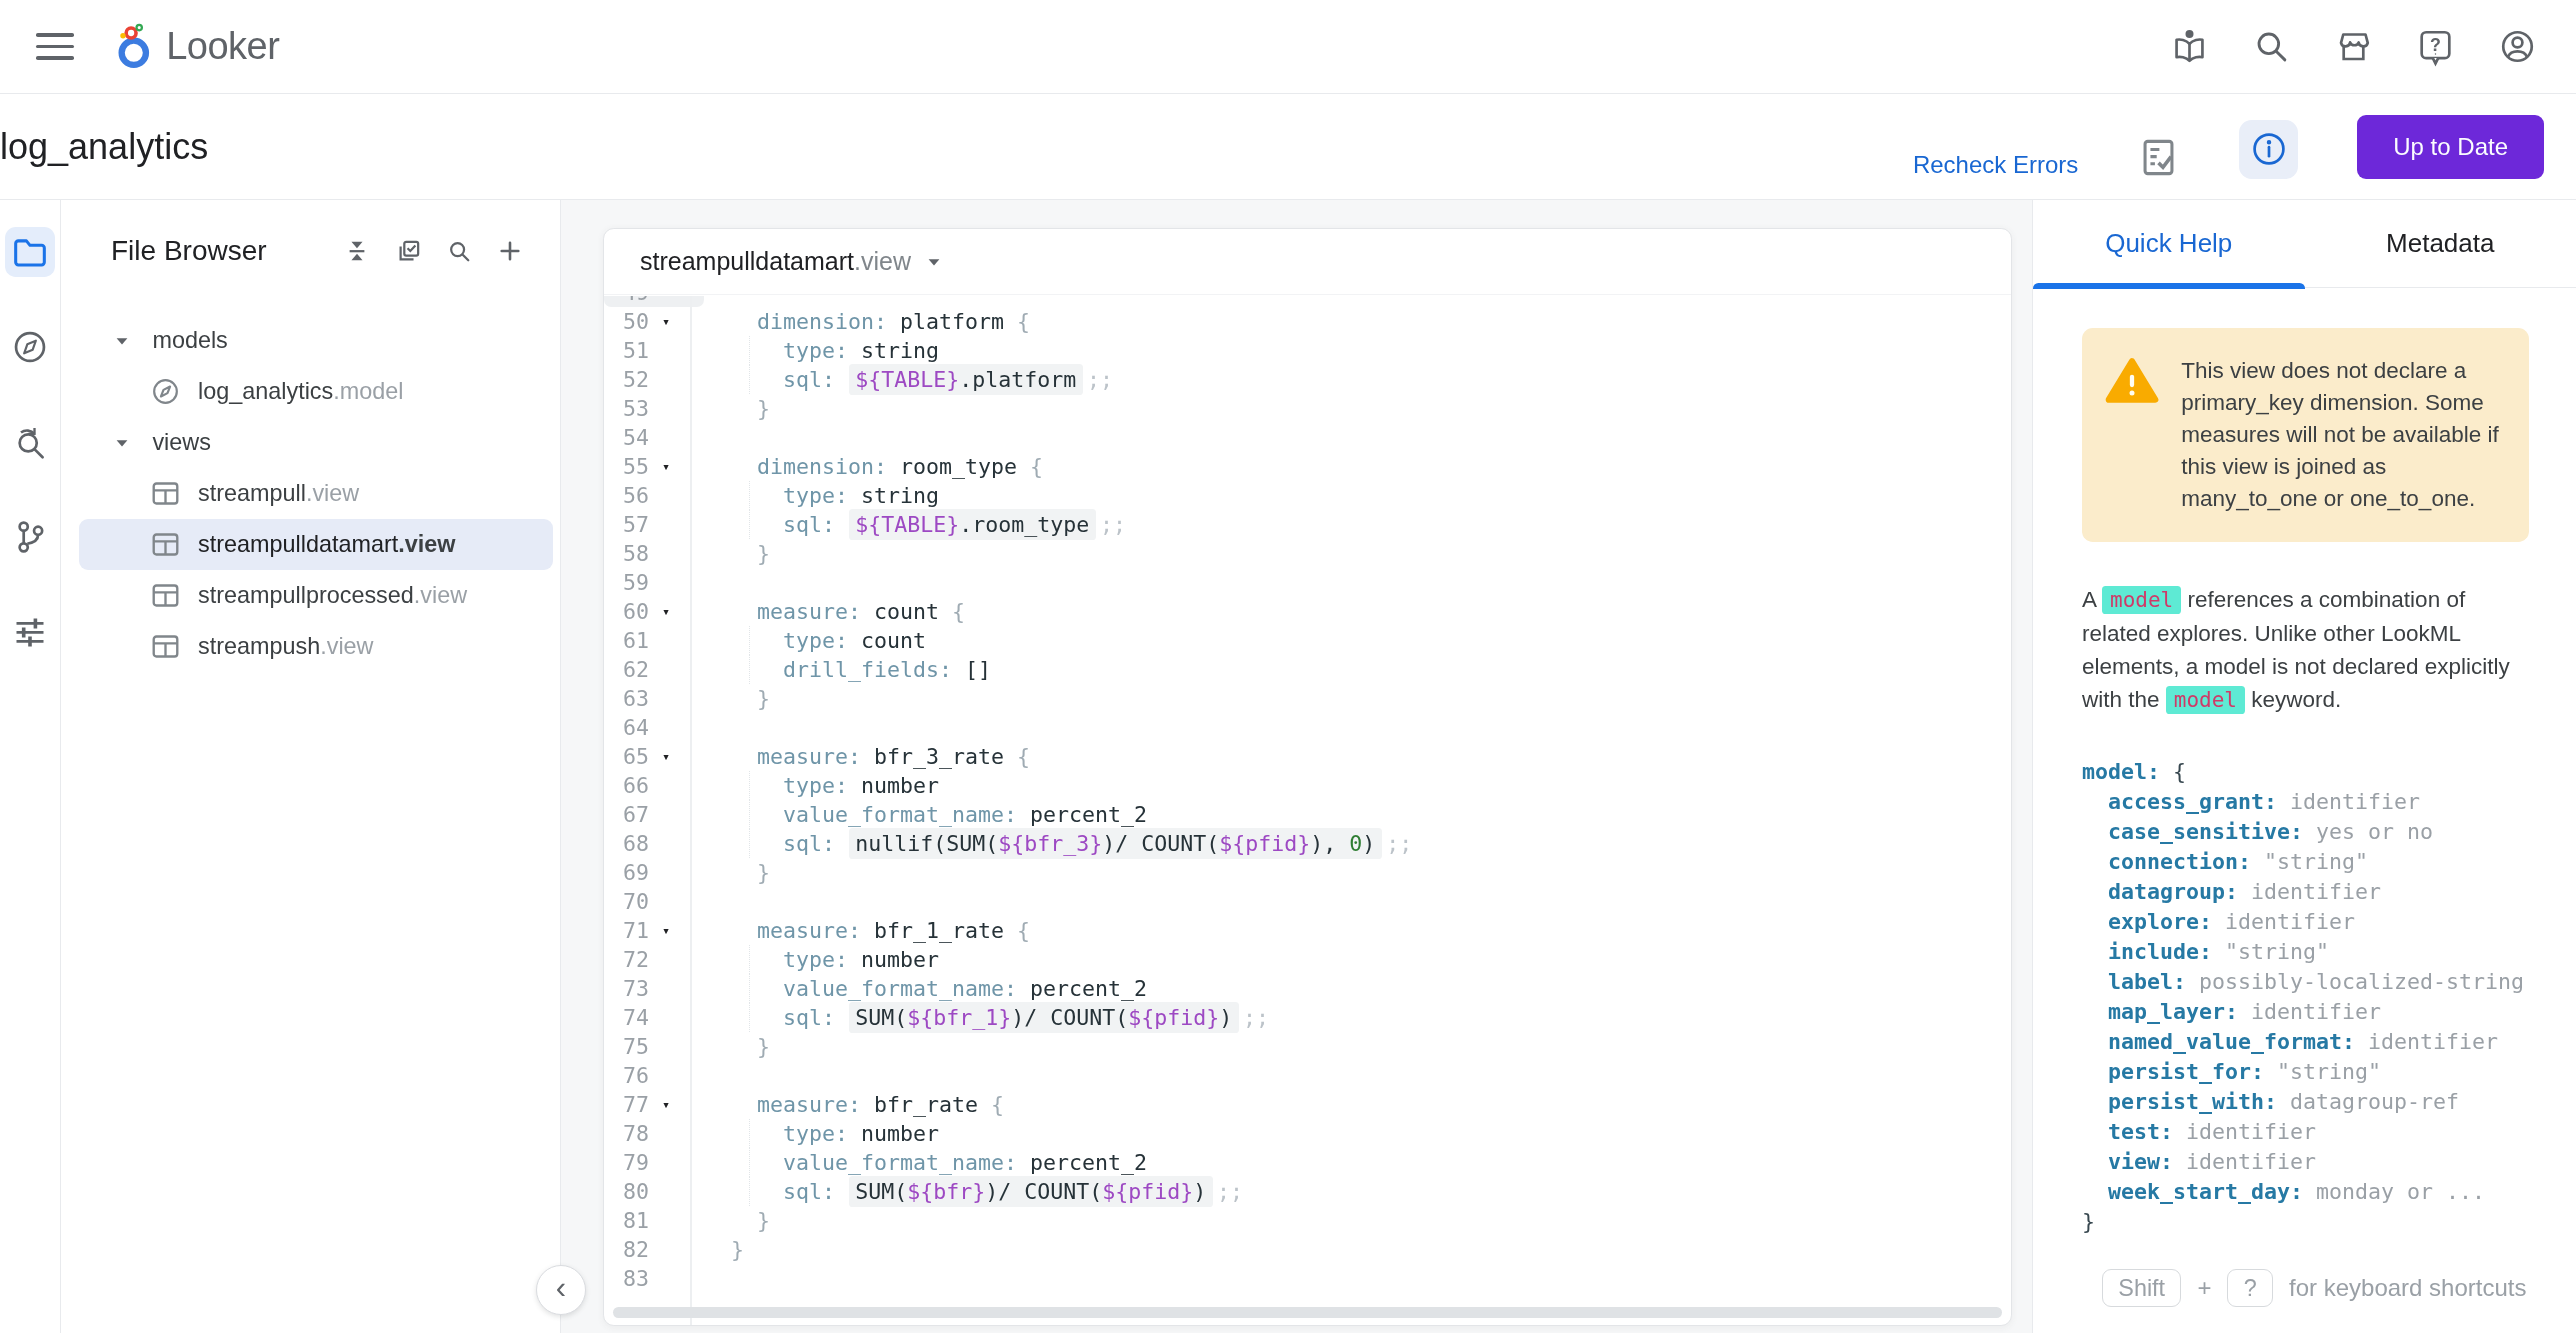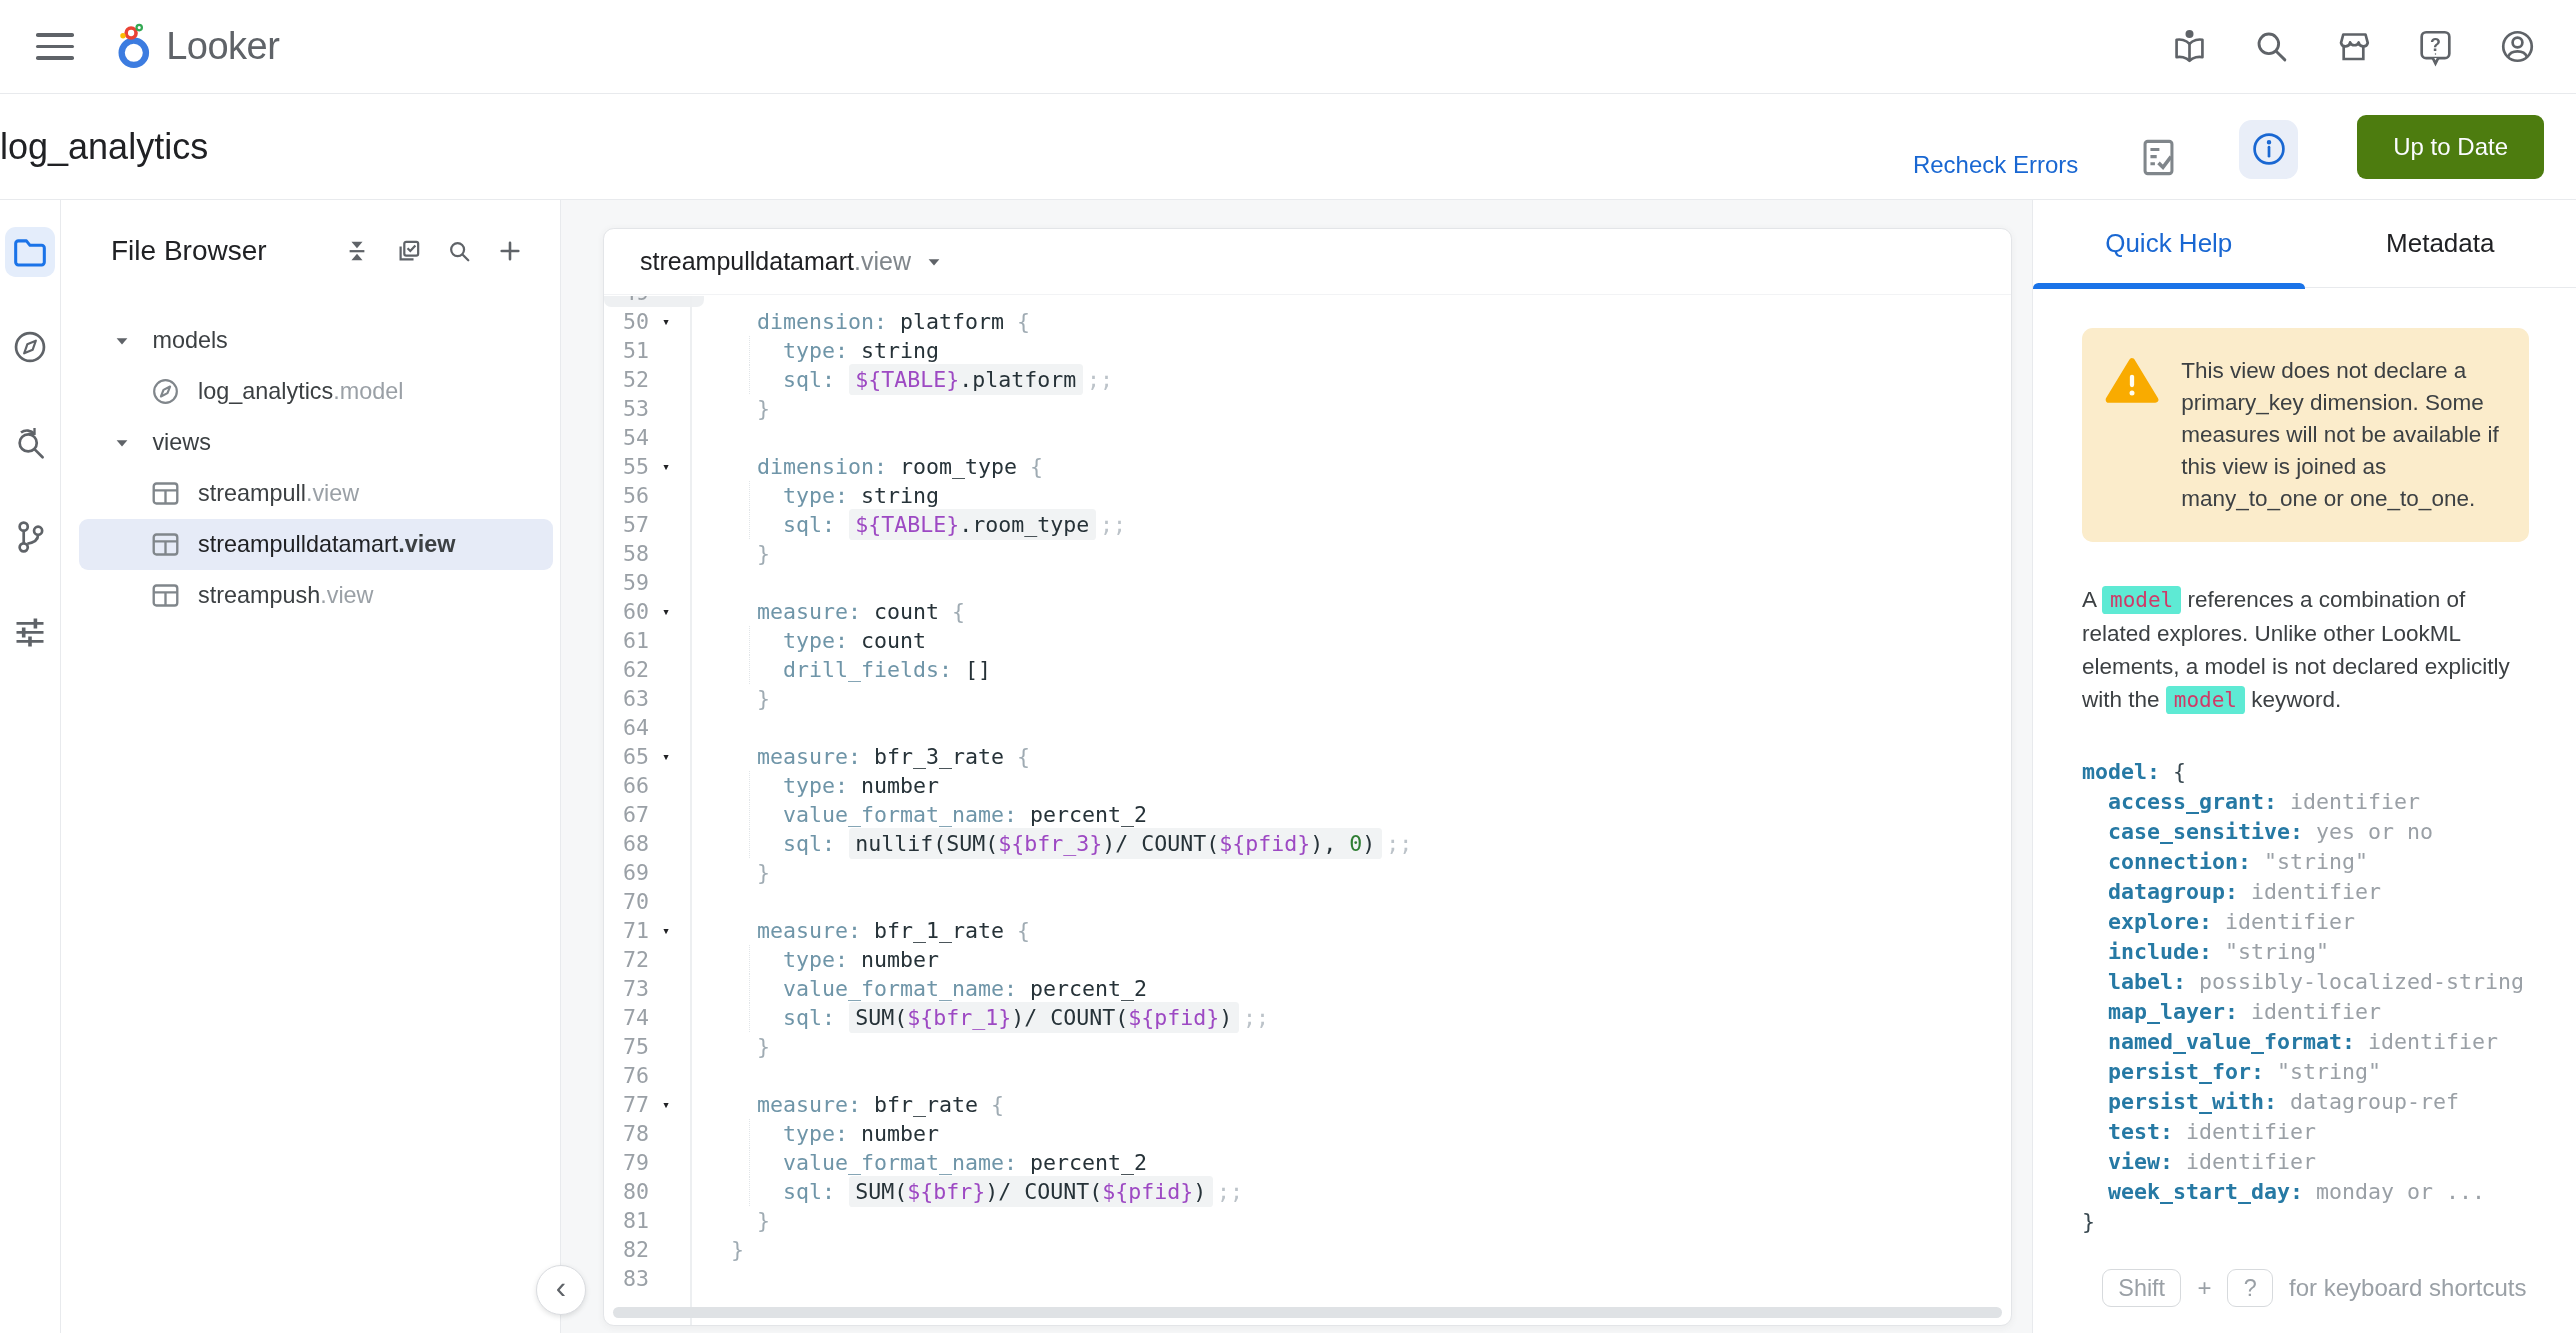--- a/index.html
+++ b/index.html
@@ -23,21 +23,21 @@
               border-bottom:1.8px solid #e8eaed;display:flex;align-items:center;box-sizing:border-box}
   .pb-title{font-size:36px;color:#202124;margin-left:16px;font-weight:400}
   .pb-branch{display:flex;align-items:center;margin-left:63px;cursor:pointer}
   .pb-branch-name{font-size:24px;color:#3c4043;margin-left:9px}
   .pb-branch-type{font-size:21.6px;color:#9aa0a6;margin-left:23.4px}
   .pb-right{margin-left:auto;display:flex;align-items:flex-end;gap:59px;margin-right:32px}
   .recheck{font-size:24px;font-weight:500;color:#1967d2;cursor:pointer}
   .validator{width:43px;height:43px;cursor:pointer}
   .info-btn{width:59px;height:59px;background:#e9eef8;border-radius:12.6px;display:flex;
             align-items:center;justify-content:center;cursor:pointer;border:none}
-  .uptodate{background:#4d7c0f;color:#fbfcff;font-size:24px;font-weight:500;border:none;
+  .uptodate{background:#6d28d9;color:#fbfcff;font-size:24px;font-weight:500;border:none;
             padding:18px 36px;border-radius:9px}
 
   
   .app{position:absolute;top:200px;left:0;right:0;bottom:0;display:flex}
 
   .rail{width:61px;flex:none;background:#fff;border-right:1.8px solid #e8eaed;box-sizing:border-box;
         display:flex;flex-direction:column;align-items:center}
   .rail-btn{width:50px;height:50px;border-radius:10.8px;display:flex;align-items:center;
             justify-content:center;cursor:pointer}
   .rail-btn.first{margin-top:27px}
@@ -297,20 +297,29 @@
           </span>
           <span class="t-label"><span class="nm">streampulldatamart</span><span class="ext">.view</span></span>
         </div>
         <div class="t-file t-row">
           <span class="t-icon">
             <svg width="29" height="29" viewBox="0 0 32 32" fill="none" stroke="#80868b" stroke-width="2.6">
               <rect x="3" y="5" width="26" height="22" rx="3"></rect>
               <path d="M3 12.5 h26 M16 12.5 V27"></path>
             </svg>
           </span>
+          <span class="t-label"><span class="nm">streampullprocessed</span><span class="ext">.view</span></span>
+        </div>
+        <div class="t-file t-row">
+          <span class="t-icon">
+            <svg width="29" height="29" viewBox="0 0 32 32" fill="none" stroke="#80868b" stroke-width="2.6">
+              <rect x="3" y="5" width="26" height="22" rx="3"></rect>
+              <path d="M3 12.5 h26 M16 12.5 V27"></path>
+            </svg>
+          </span>
           <span class="t-label"><span class="nm">streampush</span><span class="ext">.view</span></span>
         </div>
       </div>
   </aside>
 
   <main class="main">
     <div class="collapse-btn">‹</div>
     <div class="card">
       <div class="tabbar">
         <span class="tab-name">streampulldatamart</span>

